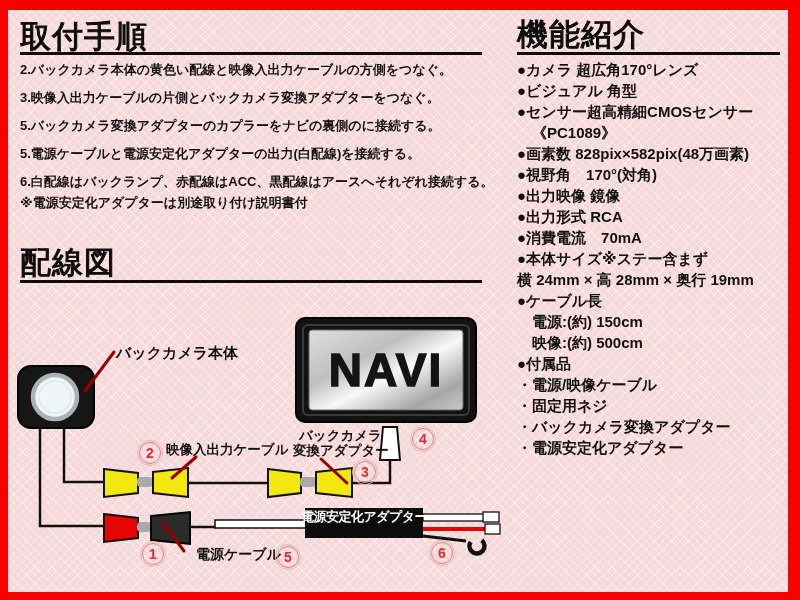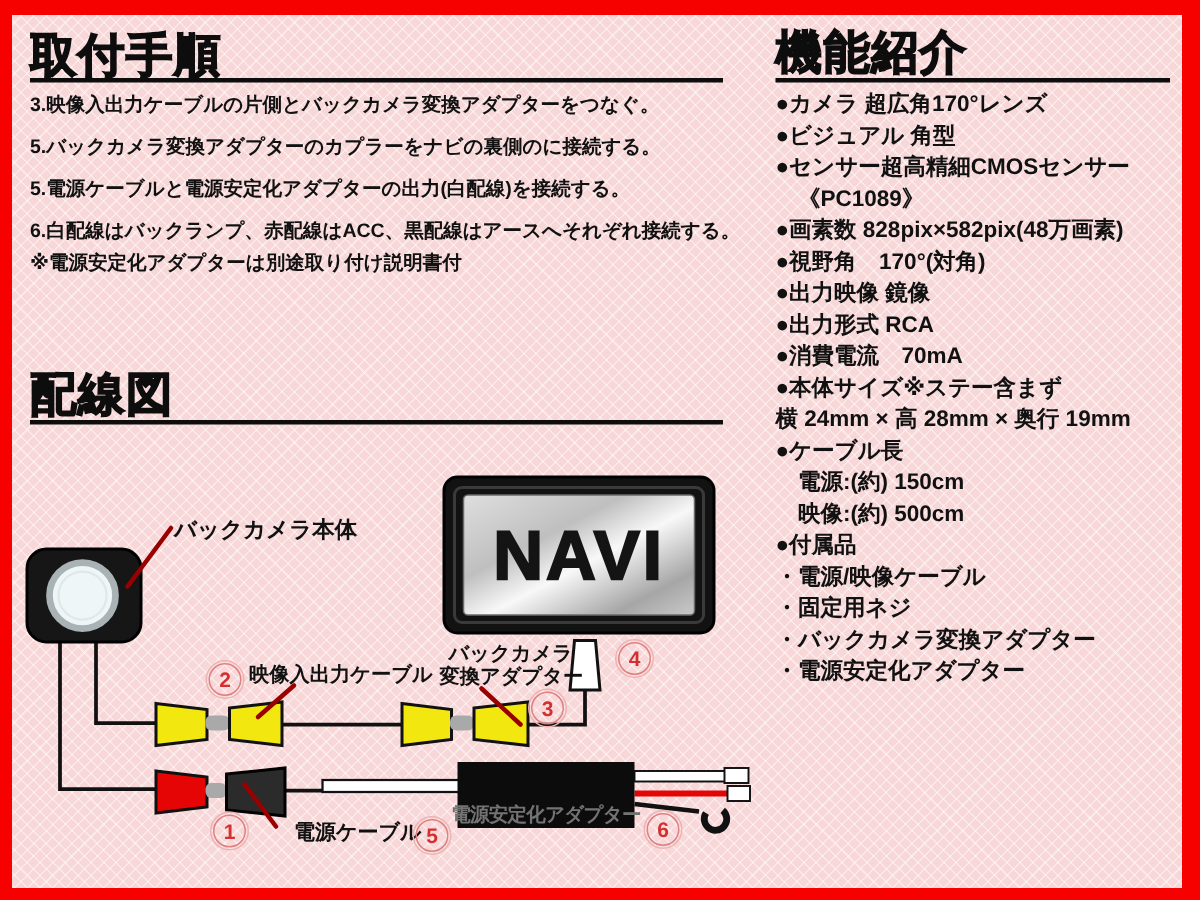--- a/index.html
+++ b/index.html
@@ -9,21 +9,21 @@
     background-image:
       repeating-linear-gradient(45deg, rgba(255,255,255,.45) 0 1px, transparent 1px 6px),
       repeating-linear-gradient(-45deg, rgba(255,255,255,.45) 0 1px, transparent 1px 6px);
   }
   .border-bar{position:absolute;background:#f60000;z-index:10;}
   .bar-top{left:0;top:0;width:800px;height:10px;}
   .bar-bottom{left:0;top:592px;width:800px;height:8px;}
   .bar-left{left:0;top:0;width:8px;height:600px;}
   .bar-right{left:788px;top:0;width:12px;height:600px;}
 
-  .title{position:absolute;margin:0;color:#0d0d0d;font-weight:700;font-size:31px;
+  .title{position:absolute;margin:0;color:#0d0d0d;font-weight:400;font-size:31px;
     letter-spacing:1px;-webkit-text-stroke:1.1px #0d0d0d;white-space:nowrap;z-index:2;}
   .t-install{left:20px;top:16px;}
   .t-wiring{left:20px;top:242px;}
   .t-features{left:517px;top:14px;}
   .rule{position:absolute;height:3px;background:#0d0d0d;z-index:2;}
   .rule-install{left:20px;top:52px;width:462px;}
   .rule-wiring{left:20px;top:280px;width:462px;}
   .rule-features{left:517px;top:52px;width:263px;}
 
   .steps{position:absolute;left:20px;top:62px;width:478px;z-index:2;}
@@ -34,22 +34,22 @@
   .feat{font-size:15px;font-weight:700;color:#111;line-height:21px;white-space:nowrap;}
 
   .dlayer{position:absolute;left:0;top:0;z-index:1;}
   .dlabel{position:absolute;color:#111;font-weight:700;white-space:nowrap;z-index:2;}
   .camera-label{left:116px;top:344px;font-size:15px;}
   .video-label{left:166px;top:441px;font-size:13.5px;}
   .adapter-label{left:293px;top:428px;font-size:13.5px;line-height:15px;}
   .adapter-label .l1{padding-left:6px;}
   .power-label{left:196px;top:546px;font-size:14px;}
 
-  .stabilizer-box{position:absolute;left:305px;top:508px;width:118px;height:44px;background:#0c0c0c;
-    color:#737373;font-weight:700;font-size:13px;letter-spacing:-0.5px;display:flex;align-items:flex-end;
+  .stabilizer-box{position:absolute;left:305px;top:508px;width:118px;height:30px;background:#0c0c0c;
+    color:#ffffff;font-weight:700;font-size:13px;letter-spacing:-0.5px;display:flex;align-items:flex-start;
     justify-content:center;white-space:nowrap;z-index:2;}
   .navi-text{position:absolute;left:309px;top:330px;width:154px;height:80px;display:flex;
     align-items:center;justify-content:center;font-size:46px;font-weight:900;color:#141414;
     letter-spacing:2px;-webkit-text-stroke:1.5px #141414;z-index:2;}
 
   .num{position:absolute;width:20px;height:20px;border:1.5px solid #e08080;border-radius:50%;
     outline:1.5px solid #edb3b3;outline-offset:1.5px;color:#d43030;font-size:14px;font-weight:700;
     display:flex;align-items:center;justify-content:center;z-index:3;background:transparent;}
   .n1{left:142px;top:543px;} .n2{left:139px;top:442px;} .n3{left:354px;top:461px;}
   .n4{left:412px;top:428px;} .n5{left:277px;top:546px;} .n6{left:431px;top:542px;}
@@ -60,20 +60,21 @@
 <div class="frame">
 
   <div class="border-bar bar-top"></div>
   <div class="border-bar bar-bottom"></div>
   <div class="border-bar bar-left"></div>
   <div class="border-bar bar-right"></div>
 
   <h1 class="title t-install">取付手順</h1>
   <div class="rule rule-install"></div>
   <div class="steps">
+    <div class="step">2.バックカメラ本体の黄色い配線と映像入出力ケーブルの方側をつなぐ。</div>
     <div class="step">3.映像入出力ケーブルの片側とバックカメラ変換アダプターをつなぐ。</div>
     <div class="step">5.バックカメラ変換アダプターのカプラーをナビの裏側のに接続する。</div>
     <div class="step">5.電源ケーブルと電源安定化アダプターの出力(白配線)を接続する。</div>
     <div class="step">6.白配線はバックランプ、赤配線はACC、黒配線はアースへそれぞれ接続する。</div>
     <div class="step note">※電源安定化アダプターは別途取り付け説明書付</div>
   </div>
 
   <h1 class="title t-wiring">配線図</h1>
   <div class="rule rule-wiring"></div>
 

